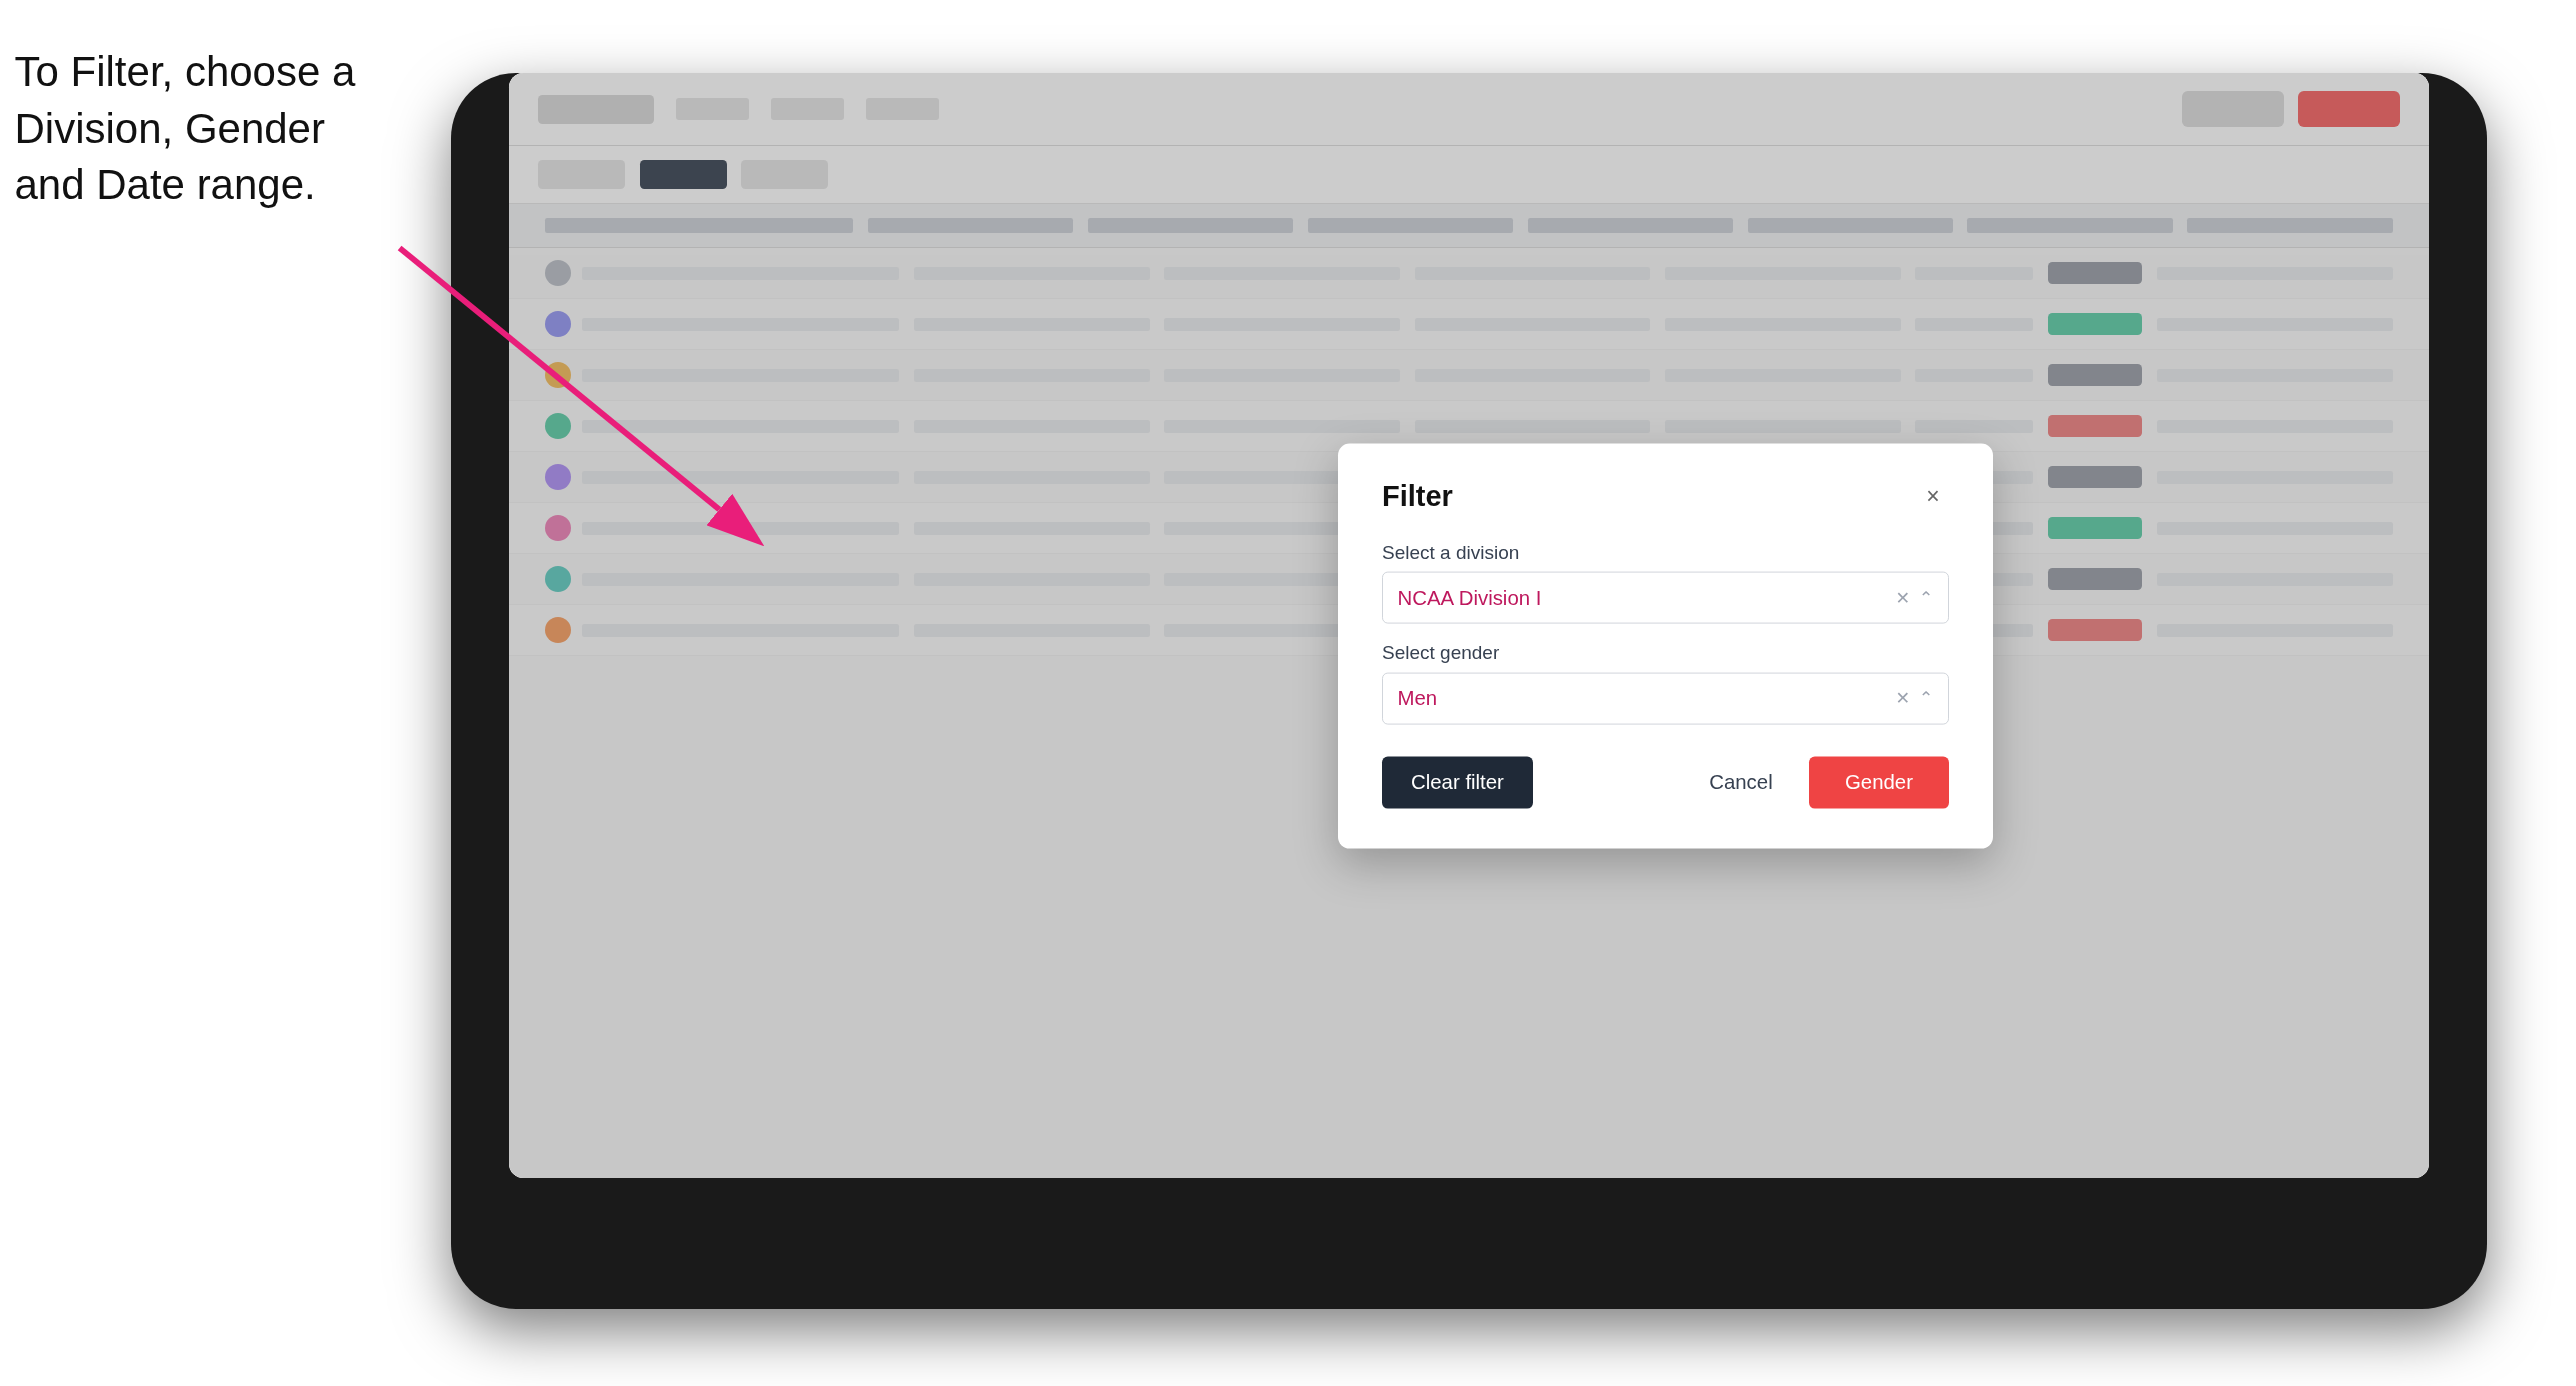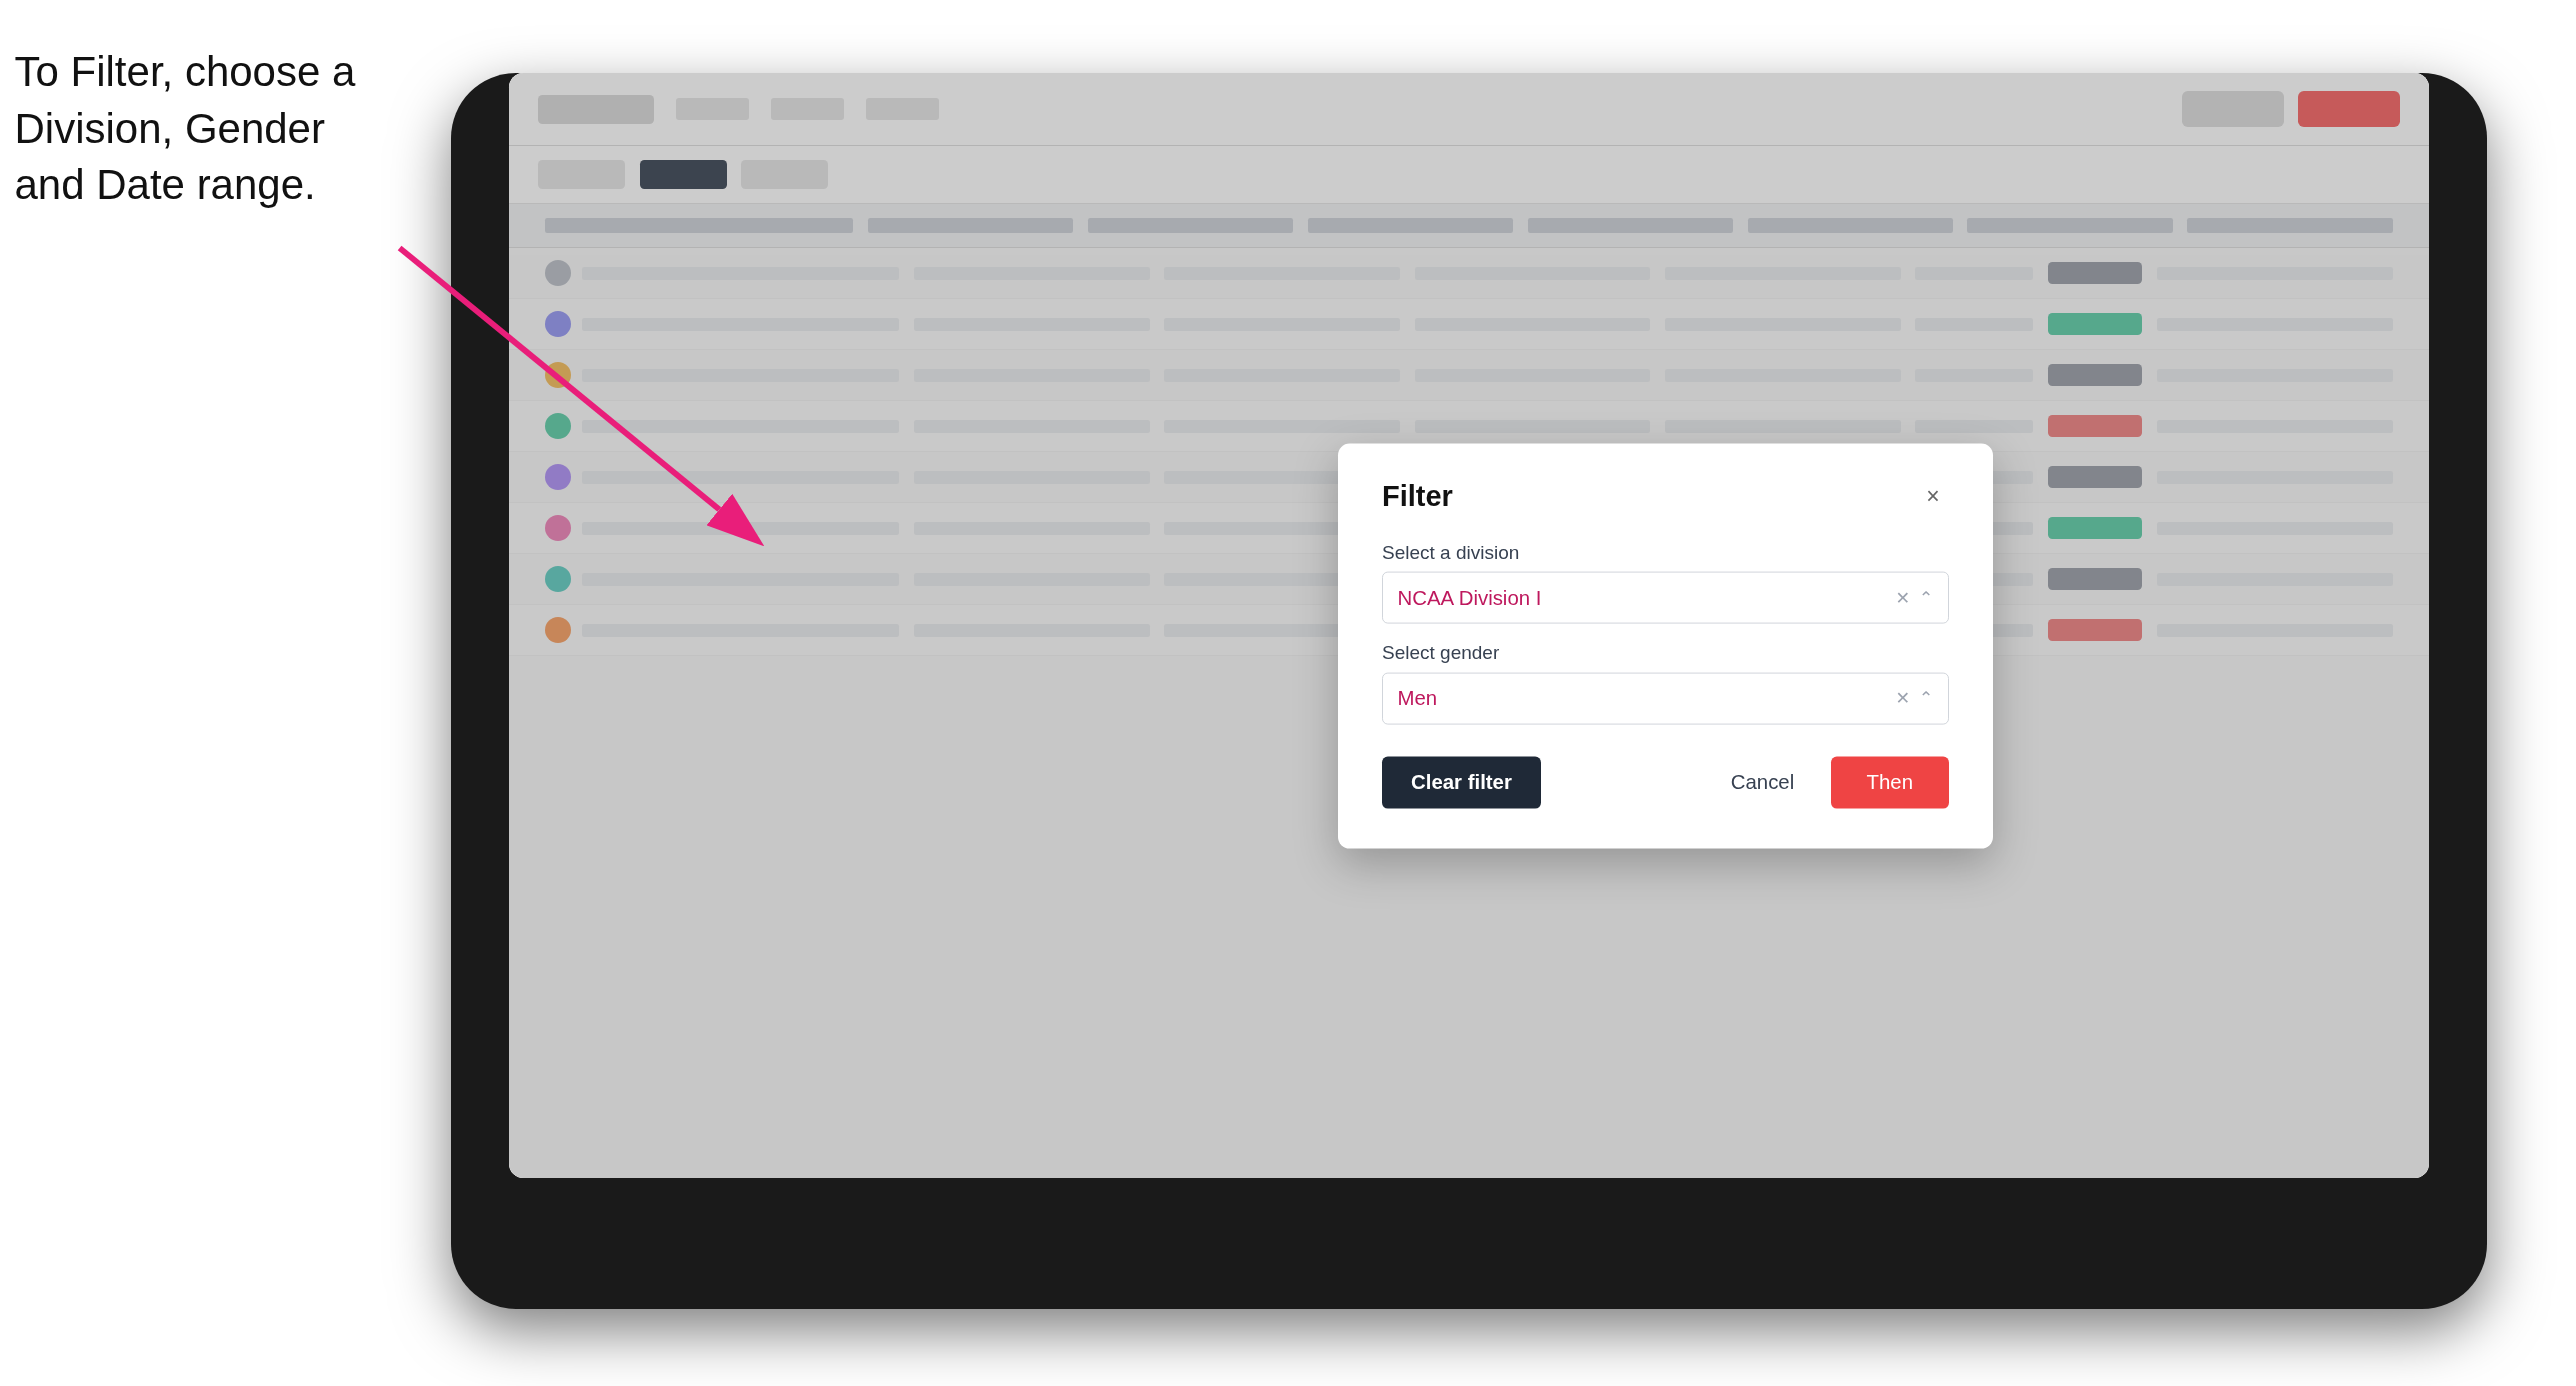--- a/index.html
+++ b/index.html
@@ -319,21 +319,21 @@
     }
 
     .btn-clear-filter {
       height: 52px;
       padding: 0 29px;
       background: #1f2937;
       color: #fff;
       border: none;
       border-radius: 5.8px;
       font-size: 20.4px;
-      font-weight: 700;
+      font-weight: 400;
       cursor: pointer;
     }
 
     .btn-cancel {
       height: 52px;
       padding: 0 29px;
       background: transparent;
       color: #374151;
       border: none;
       font-size: 20.4px;
@@ -565,20 +565,20 @@
             <span>⌃</span>
           </div>
         </div>
       </div>
 
 
       <div class="modal-footer">
         <button class="btn-clear-filter">Clear filter</button>
         <div class="modal-footer-right">
           <button class="btn-cancel">Cancel</button>
-          <button class="btn-apply">Then</button>
+          <button class="btn-apply">Gender</button>
         </div>
       </div>
 
     </div>
   </div>
 </div>
 
 
 </body></html>

